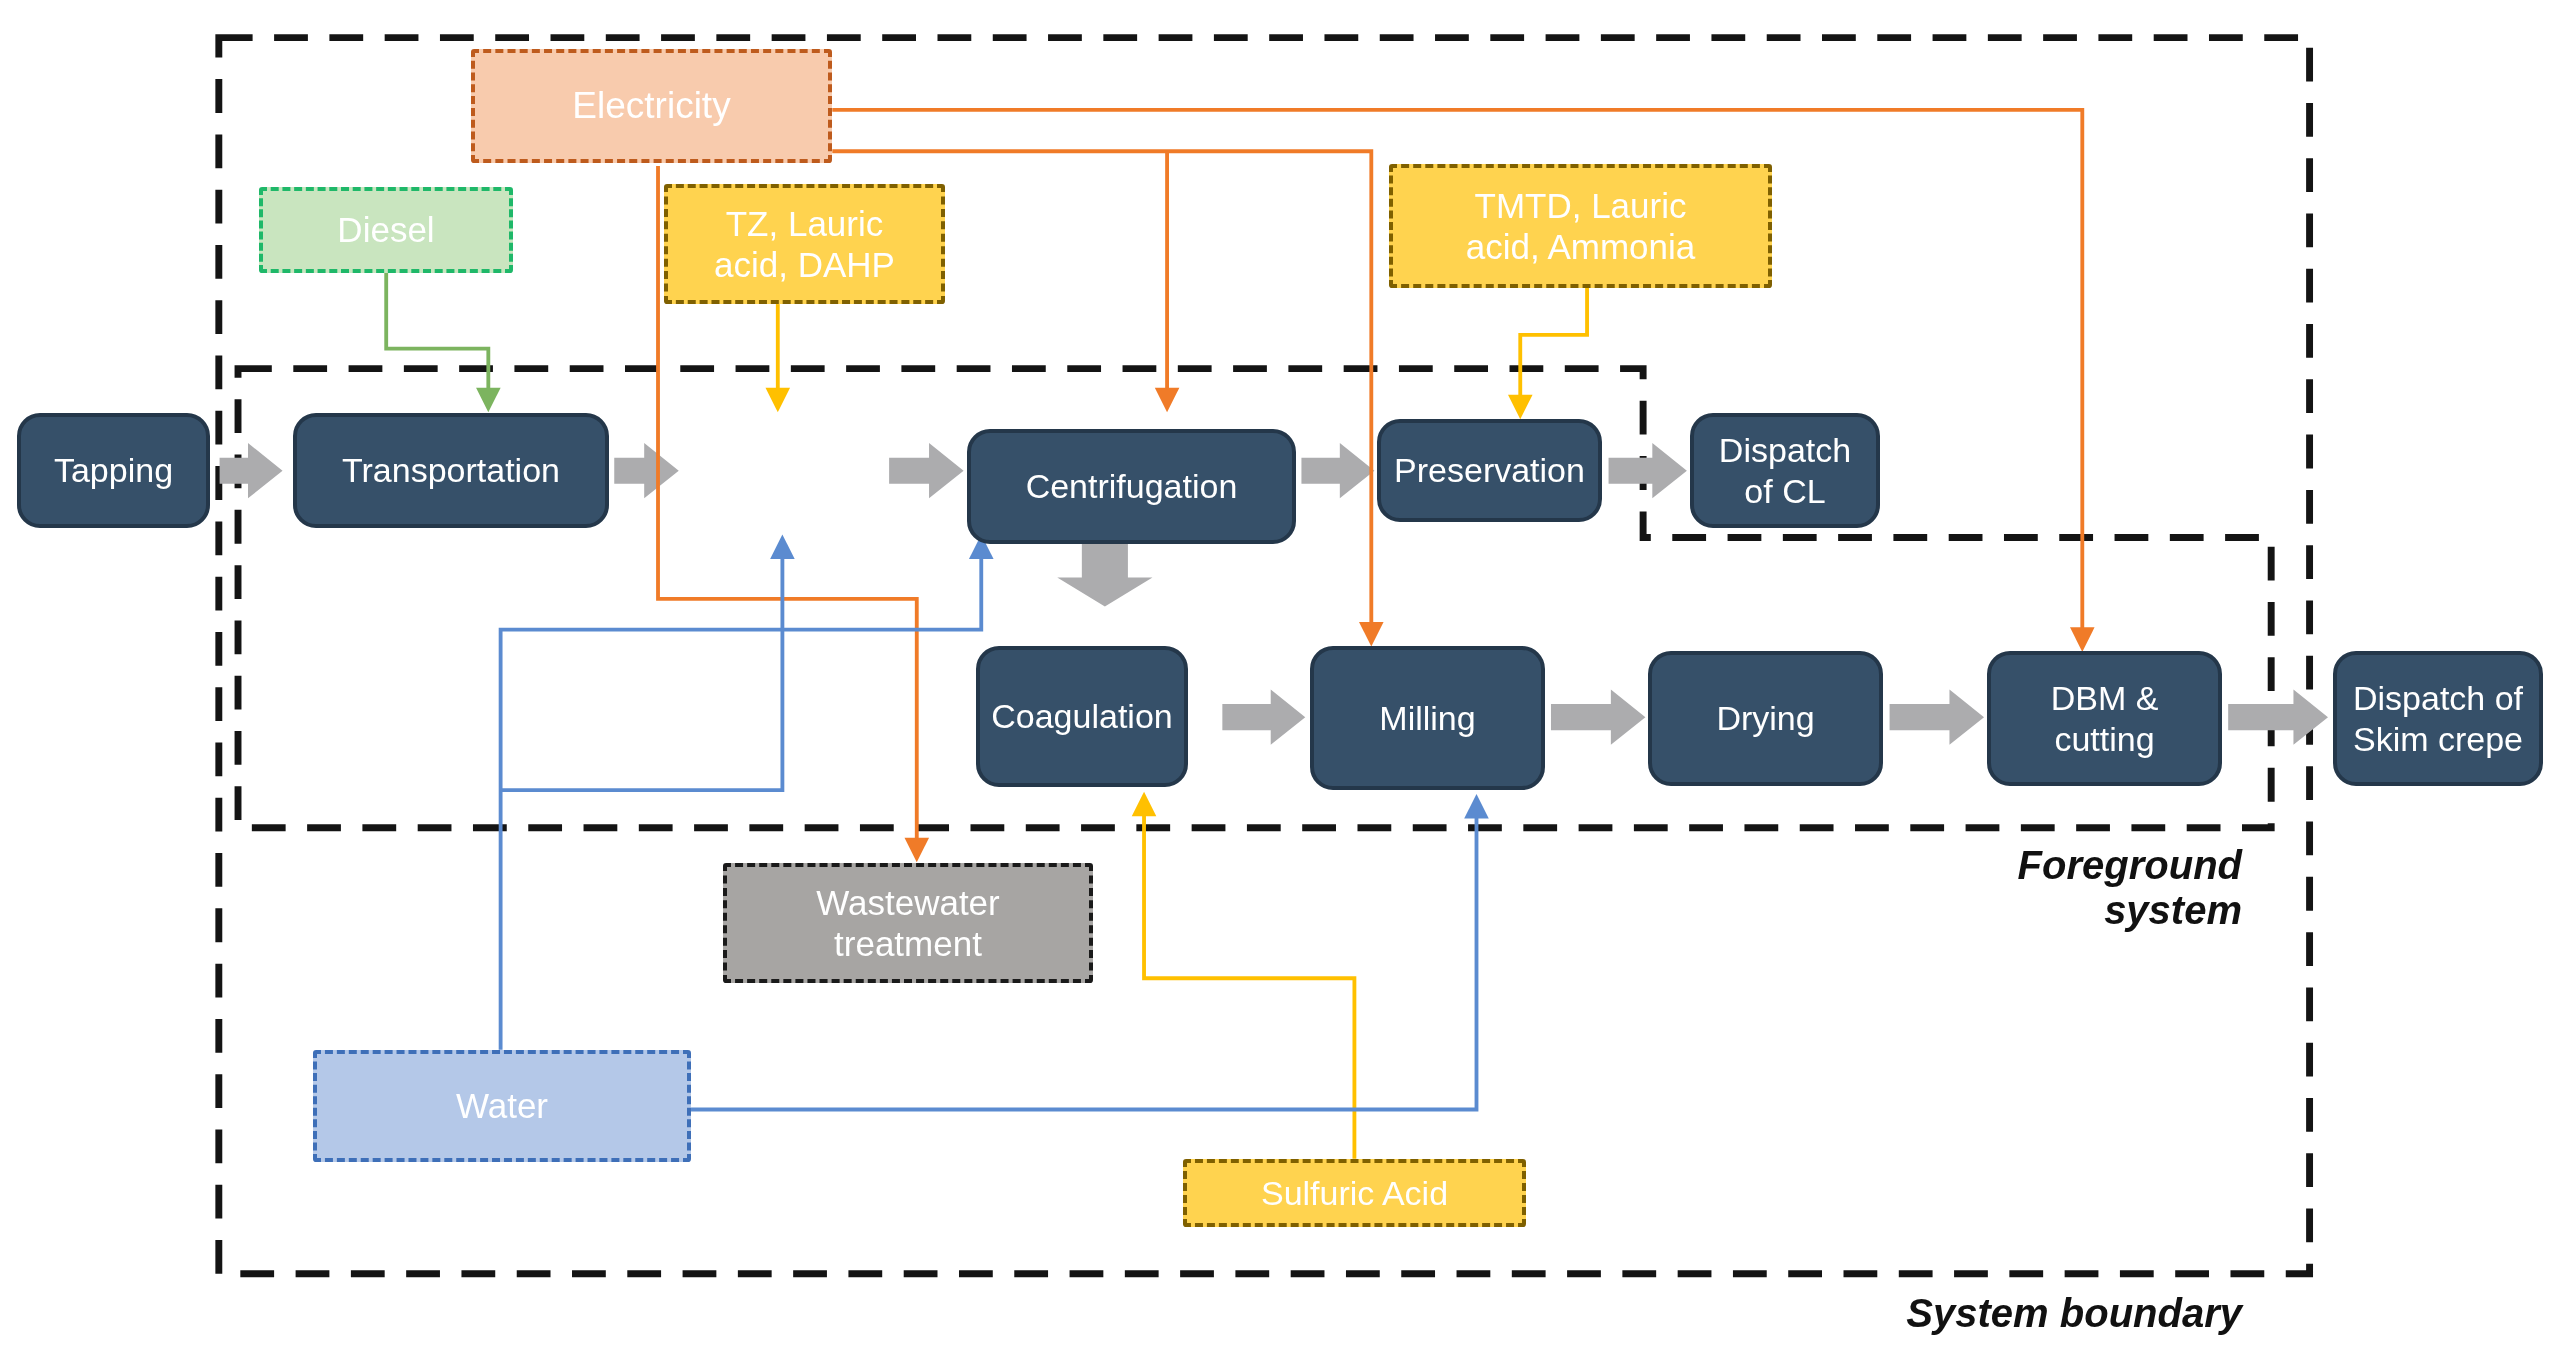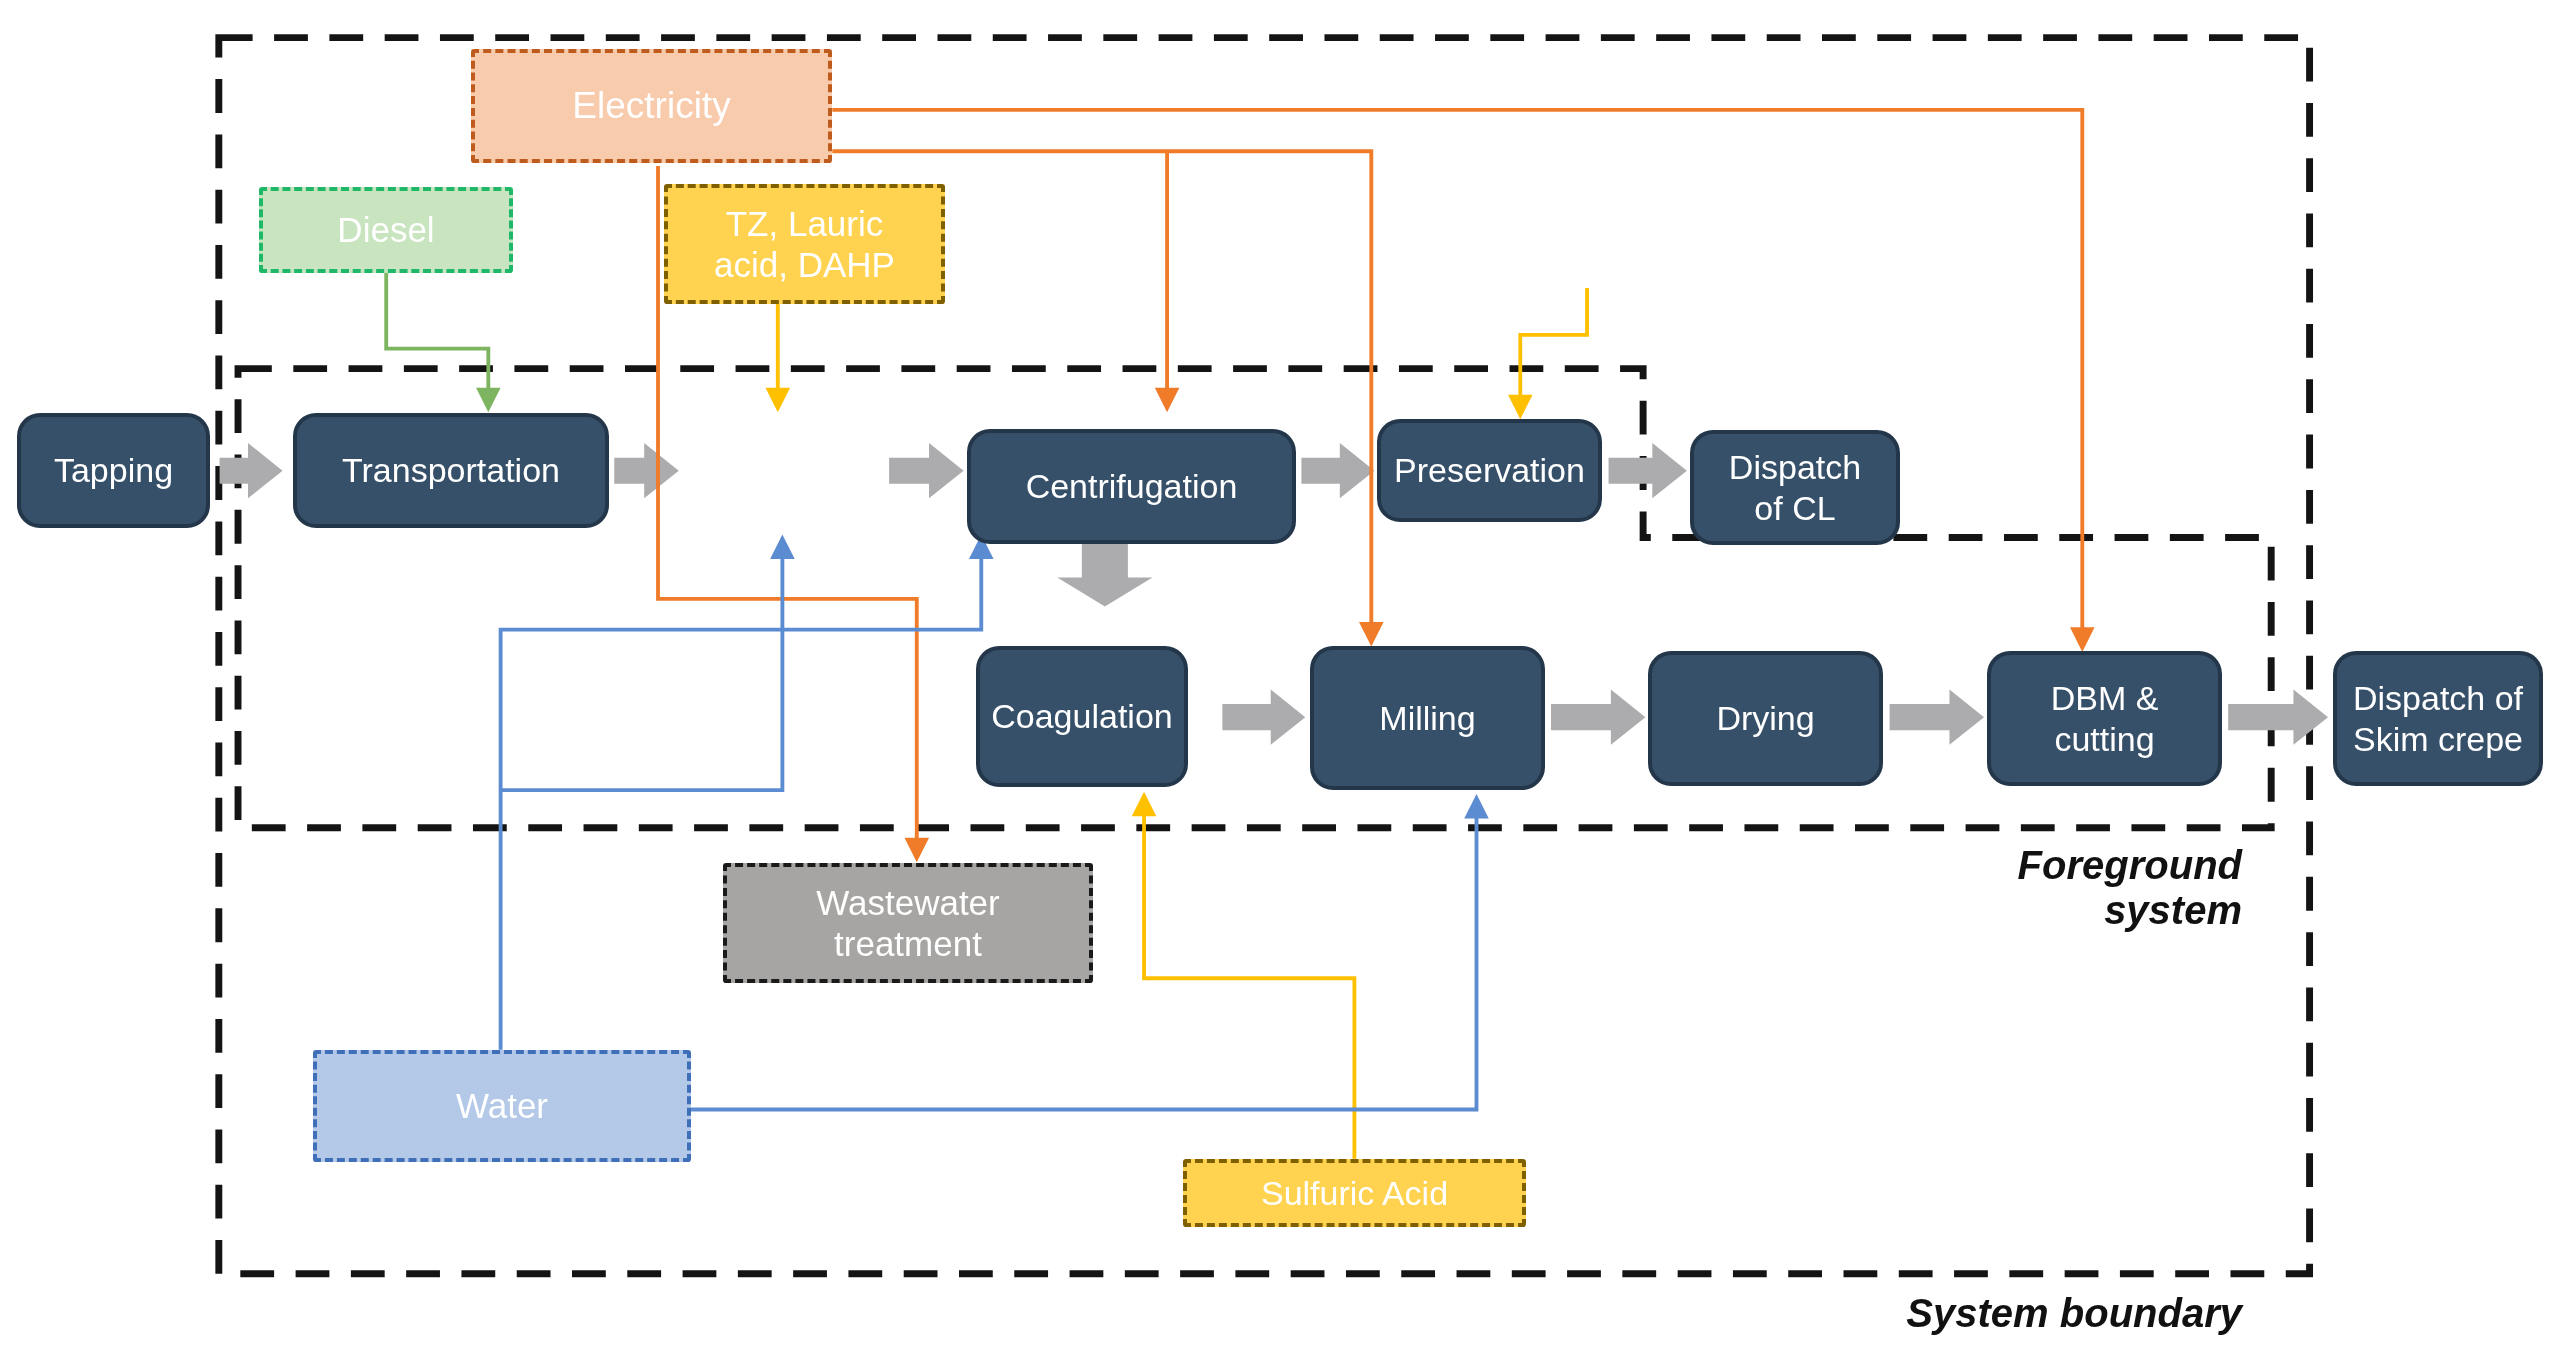--- a/index.html
+++ b/index.html
@@ -110,21 +110,21 @@
   </div>
   <div class="box process" style="left:293px;top:413px;width:316px;height:115px;">
     <span>Transportation</span>
   </div>
   <div class="box process" style="left:967px;top:429px;width:329px;height:115px;">
     <span>Centrifugation</span>
   </div>
   <div class="box process" style="left:1377px;top:419px;width:225px;height:103px;">
     <span>Preservation</span>
   </div>
-  <div class="box process" style="left:1690px;top:430px;width:210px;height:115px;padding:0 17px;">
+  <div class="box process" style="left:1690px;top:413px;width:190px;height:115px;padding:0 17px;">
     <span>Dispatch of CL</span>
   </div>
 
   <div class="box process" style="left:976px;top:646px;width:212px;height:141px;">
     <span>Coagulation</span>
   </div>
   <div class="box process" style="left:1310px;top:646px;width:235px;height:144px;">
     <span>Milling</span>
   </div>
   <div class="box process" style="left:1648px;top:651px;width:235px;height:135px;">
@@ -139,20 +139,23 @@
 
   <div class="box input-box electricity" style="left:471px;top:49px;width:361px;height:114px;">
     <span>Electricity</span>
   </div>
   <div class="box input-box diesel" style="left:259px;top:187px;width:254px;height:86px;font-size:35px;">
     <span>Diesel</span>
   </div>
   <div class="box input-box gold" style="left:664px;top:184px;width:281px;height:120px;padding:0 35px;font-size:35px;">
     <span>TZ, Lauric acid, DAHP</span>
   </div>
+  <div class="box input-box gold" style="left:1389px;top:164px;width:383px;height:124px;padding:0 42px;font-size:35px;">
+    <span>TMTD, Lauric acid, Ammonia</span>
+  </div>
   <div class="box input-box waste" style="left:723px;top:863px;width:370px;height:120px;padding:0 61px;font-size:35px;">
     <span>Wastewater treatment</span>
   </div>
   <div class="box input-box water" style="left:313px;top:1050px;width:378px;height:112px;font-size:35px;">
     <span>Water</span>
   </div>
   <div class="box input-box gold" style="left:1183px;top:1159px;width:343px;height:68px;font-size:34px;">
     <span>Sulfuric Acid</span>
   </div>
 

